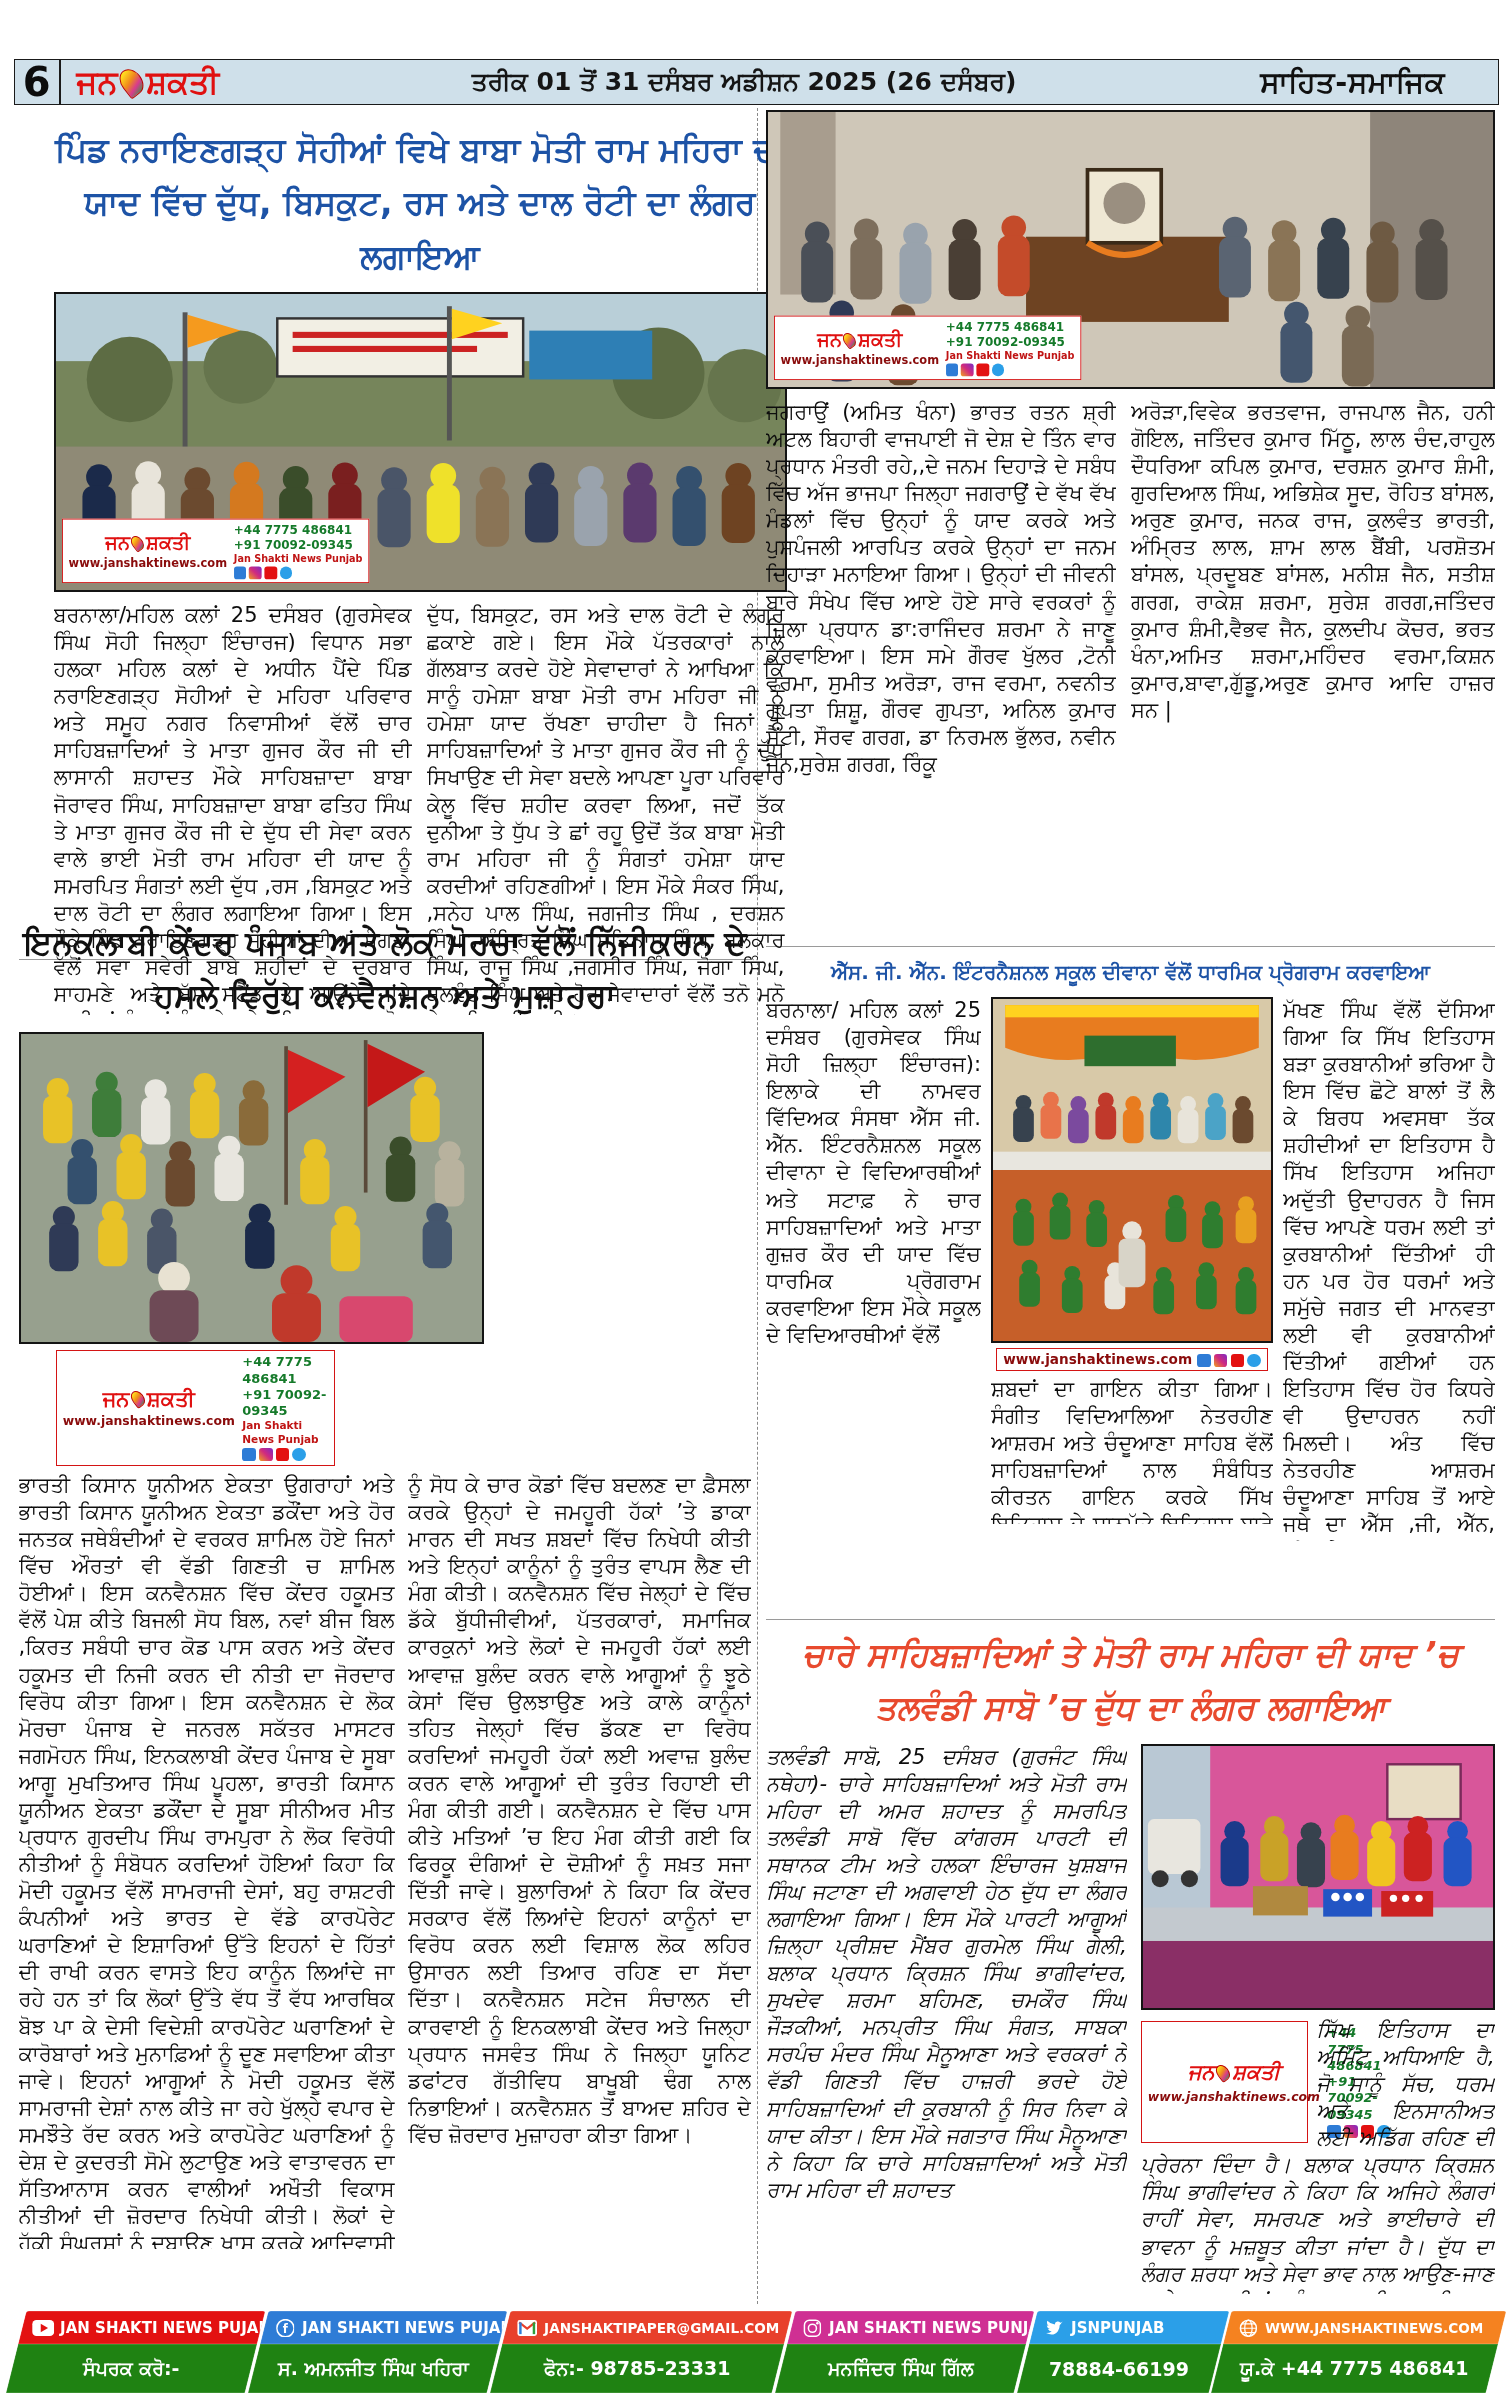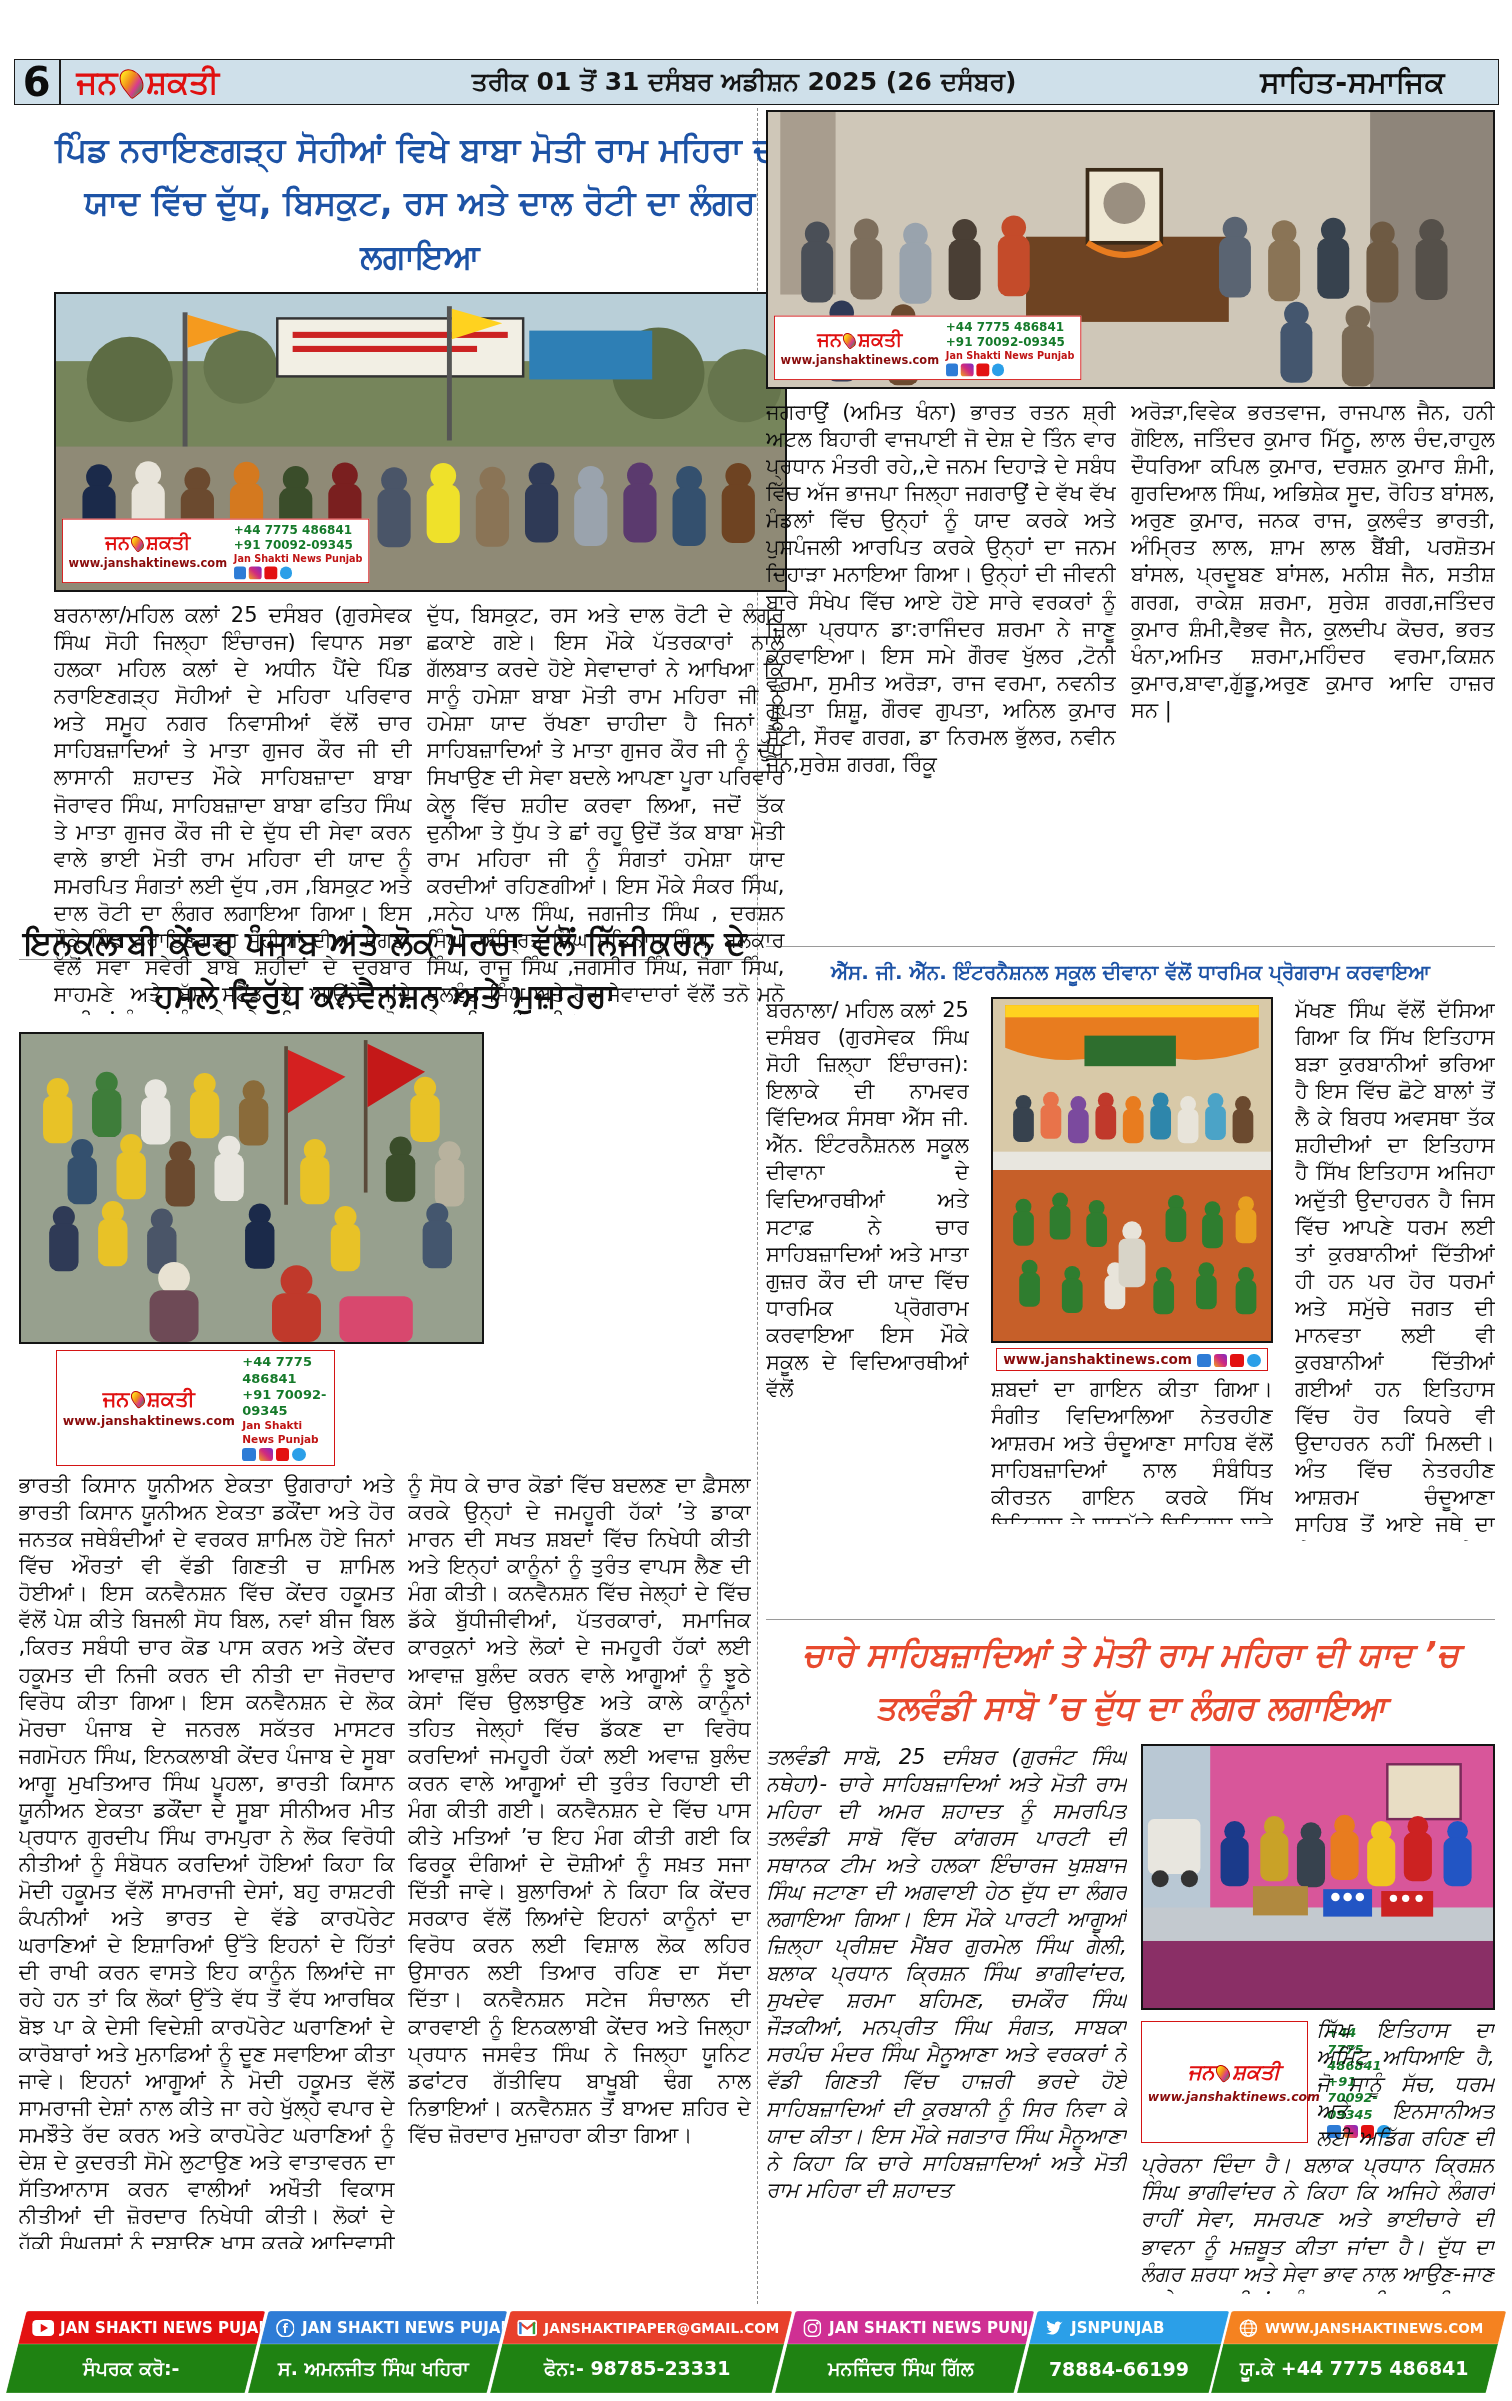--- a/index.html
+++ b/index.html
@@ -50,21 +50,21 @@
               gap:5px;padding:2.5px 6.2px;}
   .stamp-wide .s-web{font-size:13.6px;margin:0;}
   
   .vline{position:absolute;left:757px;top:108px;height:2196px;border-left:1.2px dashed #8a8a8a;}
   .hline{position:absolute;border-top:1.2px solid #9a9a9a;}
   
   .a3row1{display:flex;gap:12.4px;}
   .a3photo-col{width:465px;}
   .a3row2{display:flex;gap:13.6px;margin-top:6.2px;}
   
-  .a4row{display:flex;gap:22px;}
+  .a4row{display:flex;gap:10px;}
   .a4mid{width:282px;display:flex;flex-direction:column;align-items:center;}
   
   .a5row{display:flex;gap:13.6px;}
   .a5right{width:354px;}
   .float-stamp{float:left;margin:3.7px 8.6px 3.7px 0;}
   
   .footer{position:absolute;left:16px;top:2311px;width:1480px;height:83px;display:flex;}
   .f-item{flex:1;margin-right:2.5px;transform:skewX(-14deg);display:flex;flex-direction:column;
           border-radius:2.5px;overflow:hidden;}
   .f-top{height:33px;display:flex;align-items:center;gap:6.2px;padding:0 8.6px;}

